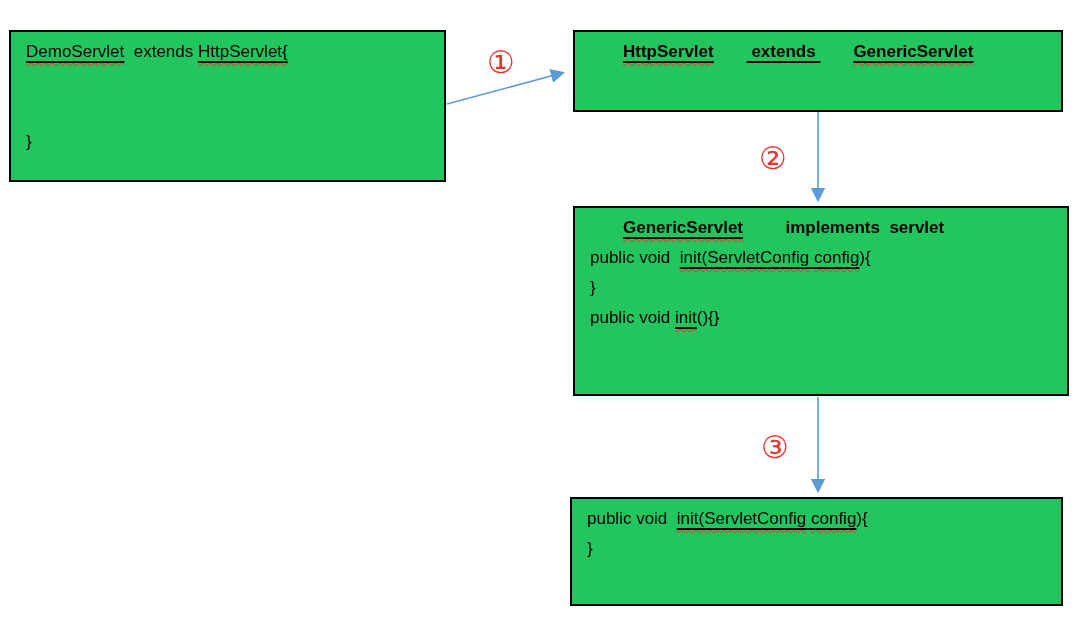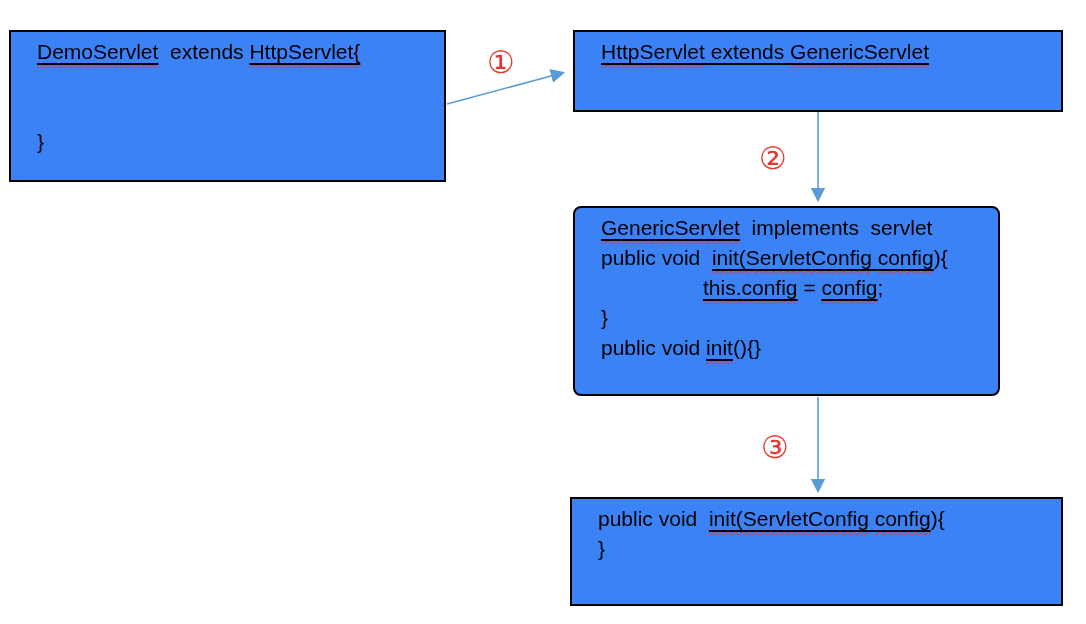--- a/index.html
+++ b/index.html
@@ -14,33 +14,33 @@
     width: 1086px;
     height: 624px;
     background: #ffffff;
     font-family: "Liberation Sans", "DejaVu Sans", sans-serif;
     color: #000;
     overflow: hidden;
   }
   .box {
     position: absolute;
     border: 2px solid #000;
-    background: #3b82f6;
-    padding: 5px 26px;
-    font-size: 21px;
+    background: #22c55e;
+    padding: 5px 15px;
+    font-size: 17px;
     line-height: 30px;
   }
   #box-demo    { left: 9px;   top: 30px;  width: 437px; height: 152px; }
   #box-http    { left: 573px; top: 30px;  width: 490px; height: 82px;  }
-  #box-generic { left: 573px; top: 206px; width: 427px; height: 190px; border-radius: 8px; }
+  #box-generic { left: 573px; top: 206px; width: 496px; height: 190px; }
   #box-servlet { left: 570px; top: 497px; width: 493px; height: 109px; }
 
   .line { white-space: pre; }
   .line.indent { padding-left: 102px; }
-  .b { font-weight: normal; }
+  .b { font-weight: bold; margin-left: 33px; }
   .u {
     text-decoration: underline;
     text-decoration-color: #000;
     text-decoration-thickness: 1.5px;
     text-underline-offset: 4px;
   }
   .w {
     text-decoration: underline;
     text-decoration-style: wavy;
     text-decoration-color: var(--squiggle);
@@ -80,21 +80,20 @@
       <div class="line"><span>}</span></div>
     </div>
 
   <div class="box" id="box-http">
       <div class="line"><span class="b u"><span class="w">HttpServlet</span></span><span class="b u"> extends </span><span class="b u"><span class="w">GenericServlet</span></span></div>
     </div>
 
   <div class="box" id="box-generic">
       <div class="line"><span class="b u"><span class="w">GenericServlet</span></span><span class="b">  implements  servlet</span></div>
       <div class="line"><span>public void  </span><span class="u"><span class="w">init(ServletConfig</span></span><span class="u"> </span><span class="u"><span class="w">config</span></span><span>){</span></div>
-      <div class="line indent"><span class="u"><span class="w">this.config</span></span><span> = </span><span class="u"><span class="w">config</span></span><span>;</span></div>
       <div class="line"><span>}</span></div>
       <div class="line"><span>public void </span><span class="u"><span class="w">init</span></span><span>(){}</span></div>
     </div>
 
   <div class="box" id="box-servlet">
       <div class="line"><span>public void  </span><span class="u"><span class="w">init(ServletConfig</span></span><span class="u"> </span><span class="u"><span class="w">config</span></span><span>){</span></div>
       <div class="line"><span>}</span></div>
     </div>
 
   <svg class="arrows" width="1086" height="624">

